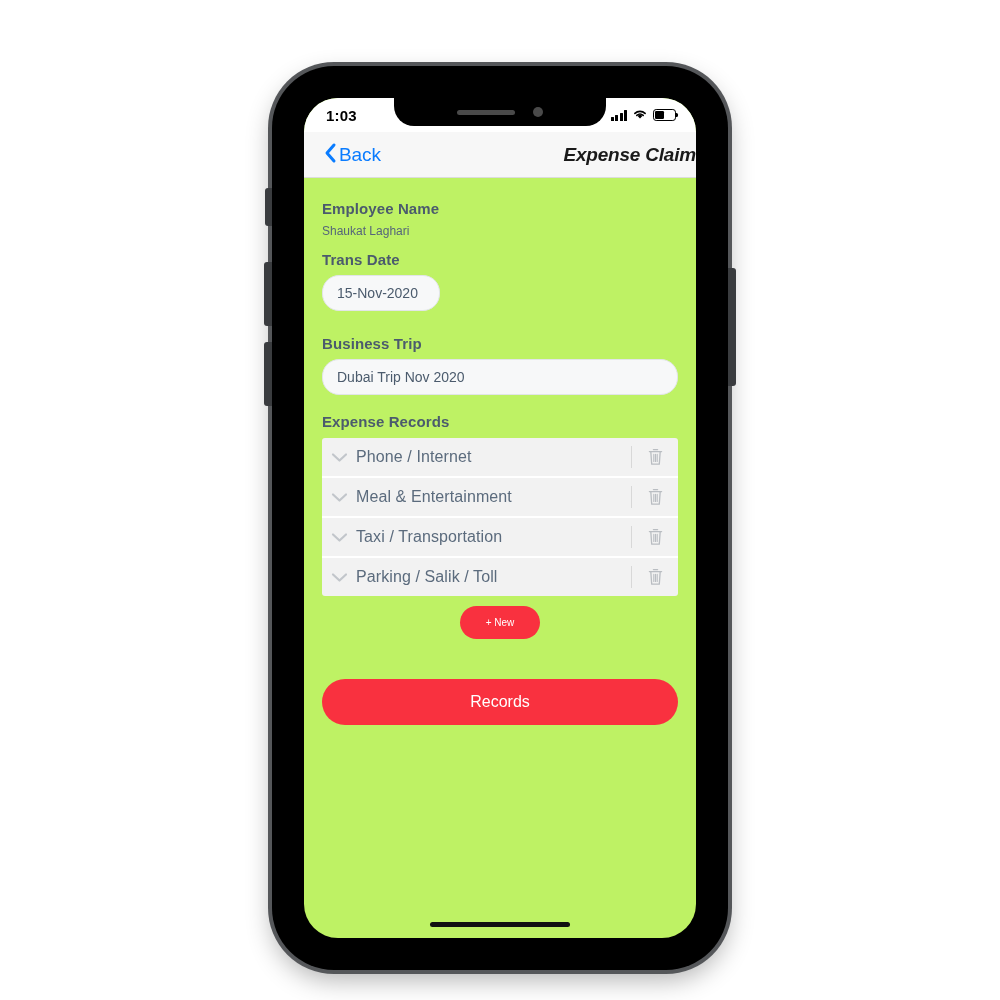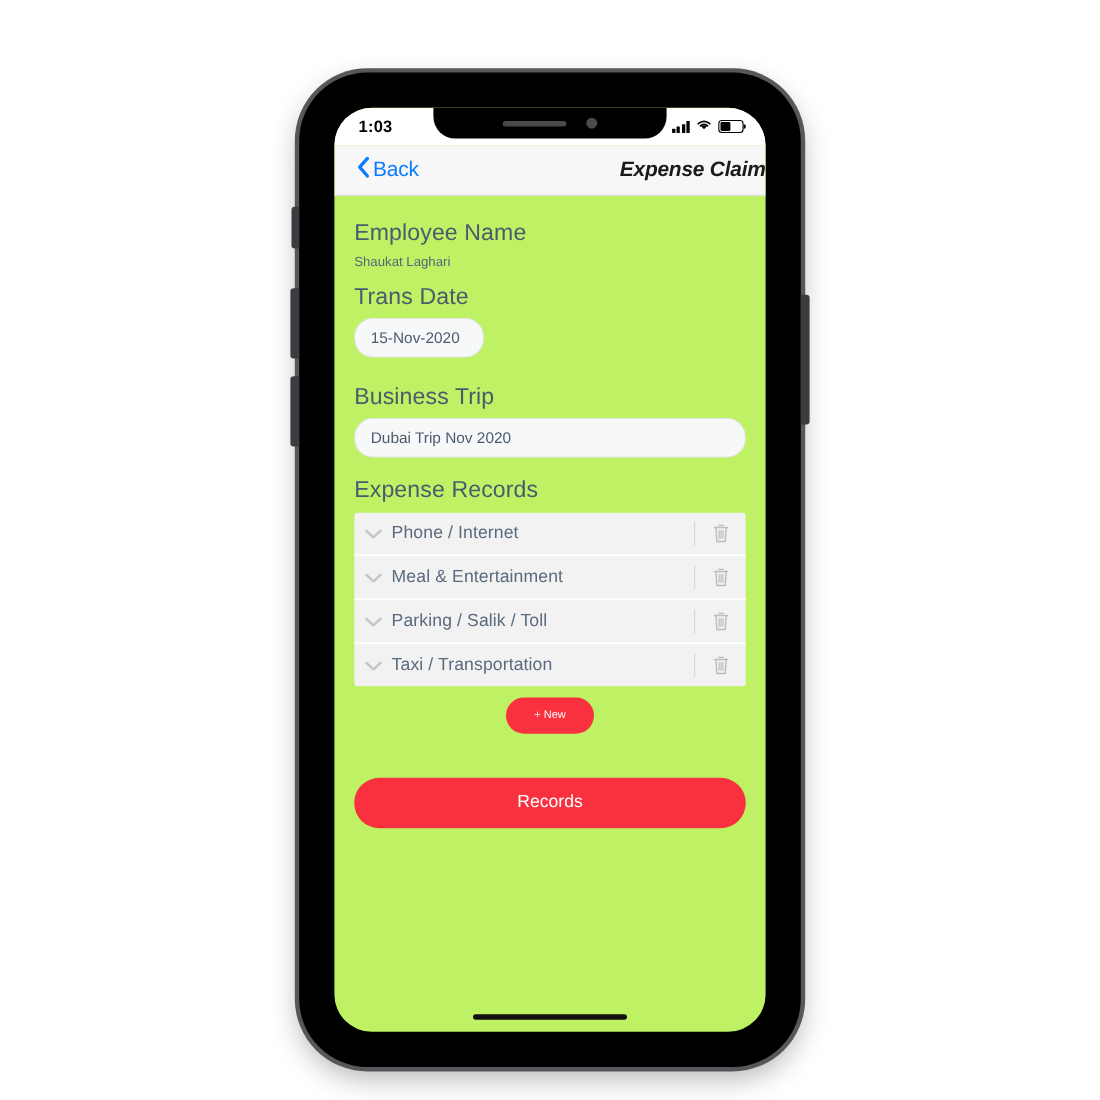--- a/index.html
+++ b/index.html
@@ -189,22 +189,22 @@
     letter-spacing: -0.2px;
     font-style: italic;
   }
 
   
   #content {
     padding: 22px 18px 0 18px;
     box-sizing: border-box;
   }
   .field-label {
-    font-size: 21px;
-    font-weight: normal;
+    font-size: 15px;
+    font-weight: bold;
     color: #4b5b6d;
     margin: 0 0 7px 0;
     letter-spacing: 0.1px;
   }
   .field-value-plain {
     font-size: 12px;
     color: #55657a;
     margin: 0 0 13px 0;
   }
   .text-field {
@@ -411,48 +411,48 @@
             </svg>
           </span>
         </div>
 
         <div class="expense-row">
           <span class="row-chevron">
             <svg width="17" height="11" viewBox="0 0 17 11">
               <path d="M2 2.5 L8.5 8.5 L15 2.5" stroke="#c2c6cb" stroke-width="2.2" fill="none" stroke-linecap="round" stroke-linejoin="round"></path>
             </svg>
           </span>
+          <span class="row-label">Taxi / Transportation</span>
+          <span class="row-divider"></span>
+          <span class="row-delete">
+            <svg width="15" height="18" viewBox="0 0 15 18">
+              <path d="M5.4 1.6 h4.2 M1.4 3.6 h12.2" stroke="#b9bdc2" stroke-width="1.3" fill="none" stroke-linecap="round"></path>
+              <path d="M2.8 3.6 L3.7 16.2 h7.6 L12.2 3.6" stroke="#b9bdc2" stroke-width="1.3" fill="none" stroke-linejoin="round"></path>
+              <path d="M5.8 6.4 v7 M7.5 6.4 v7 M9.2 6.4 v7" stroke="#b9bdc2" stroke-width="1.1" fill="none" stroke-linecap="round"></path>
+            </svg>
+          </span>
+        </div>
+
+        <div class="expense-row">
+          <span class="row-chevron">
+            <svg width="17" height="11" viewBox="0 0 17 11">
+              <path d="M2 2.5 L8.5 8.5 L15 2.5" stroke="#c2c6cb" stroke-width="2.2" fill="none" stroke-linecap="round" stroke-linejoin="round"></path>
+            </svg>
+          </span>
           <span class="row-label">Parking / Salik / Toll</span>
           <span class="row-divider"></span>
           <span class="row-delete">
             <svg width="15" height="18" viewBox="0 0 15 18">
               <path d="M5.4 1.6 h4.2 M1.4 3.6 h12.2" stroke="#b9bdc2" stroke-width="1.3" fill="none" stroke-linecap="round"></path>
               <path d="M2.8 3.6 L3.7 16.2 h7.6 L12.2 3.6" stroke="#b9bdc2" stroke-width="1.3" fill="none" stroke-linejoin="round"></path>
               <path d="M5.8 6.4 v7 M7.5 6.4 v7 M9.2 6.4 v7" stroke="#b9bdc2" stroke-width="1.1" fill="none" stroke-linecap="round"></path>
             </svg>
           </span>
         </div>
 
-        <div class="expense-row">
-          <span class="row-chevron">
-            <svg width="17" height="11" viewBox="0 0 17 11">
-              <path d="M2 2.5 L8.5 8.5 L15 2.5" stroke="#c2c6cb" stroke-width="2.2" fill="none" stroke-linecap="round" stroke-linejoin="round"></path>
-            </svg>
-          </span>
-          <span class="row-label">Taxi / Transportation</span>
-          <span class="row-divider"></span>
-          <span class="row-delete">
-            <svg width="15" height="18" viewBox="0 0 15 18">
-              <path d="M5.4 1.6 h4.2 M1.4 3.6 h12.2" stroke="#b9bdc2" stroke-width="1.3" fill="none" stroke-linecap="round"></path>
-              <path d="M2.8 3.6 L3.7 16.2 h7.6 L12.2 3.6" stroke="#b9bdc2" stroke-width="1.3" fill="none" stroke-linejoin="round"></path>
-              <path d="M5.8 6.4 v7 M7.5 6.4 v7 M9.2 6.4 v7" stroke="#b9bdc2" stroke-width="1.1" fill="none" stroke-linecap="round"></path>
-            </svg>
-          </span>
-        </div>
-
       </div>
 
       <div id="new-button-wrap">
         <button id="new-button">+ New</button>
       </div>
 
       <button id="submit-button">Records</button>
 
     </div>
 

